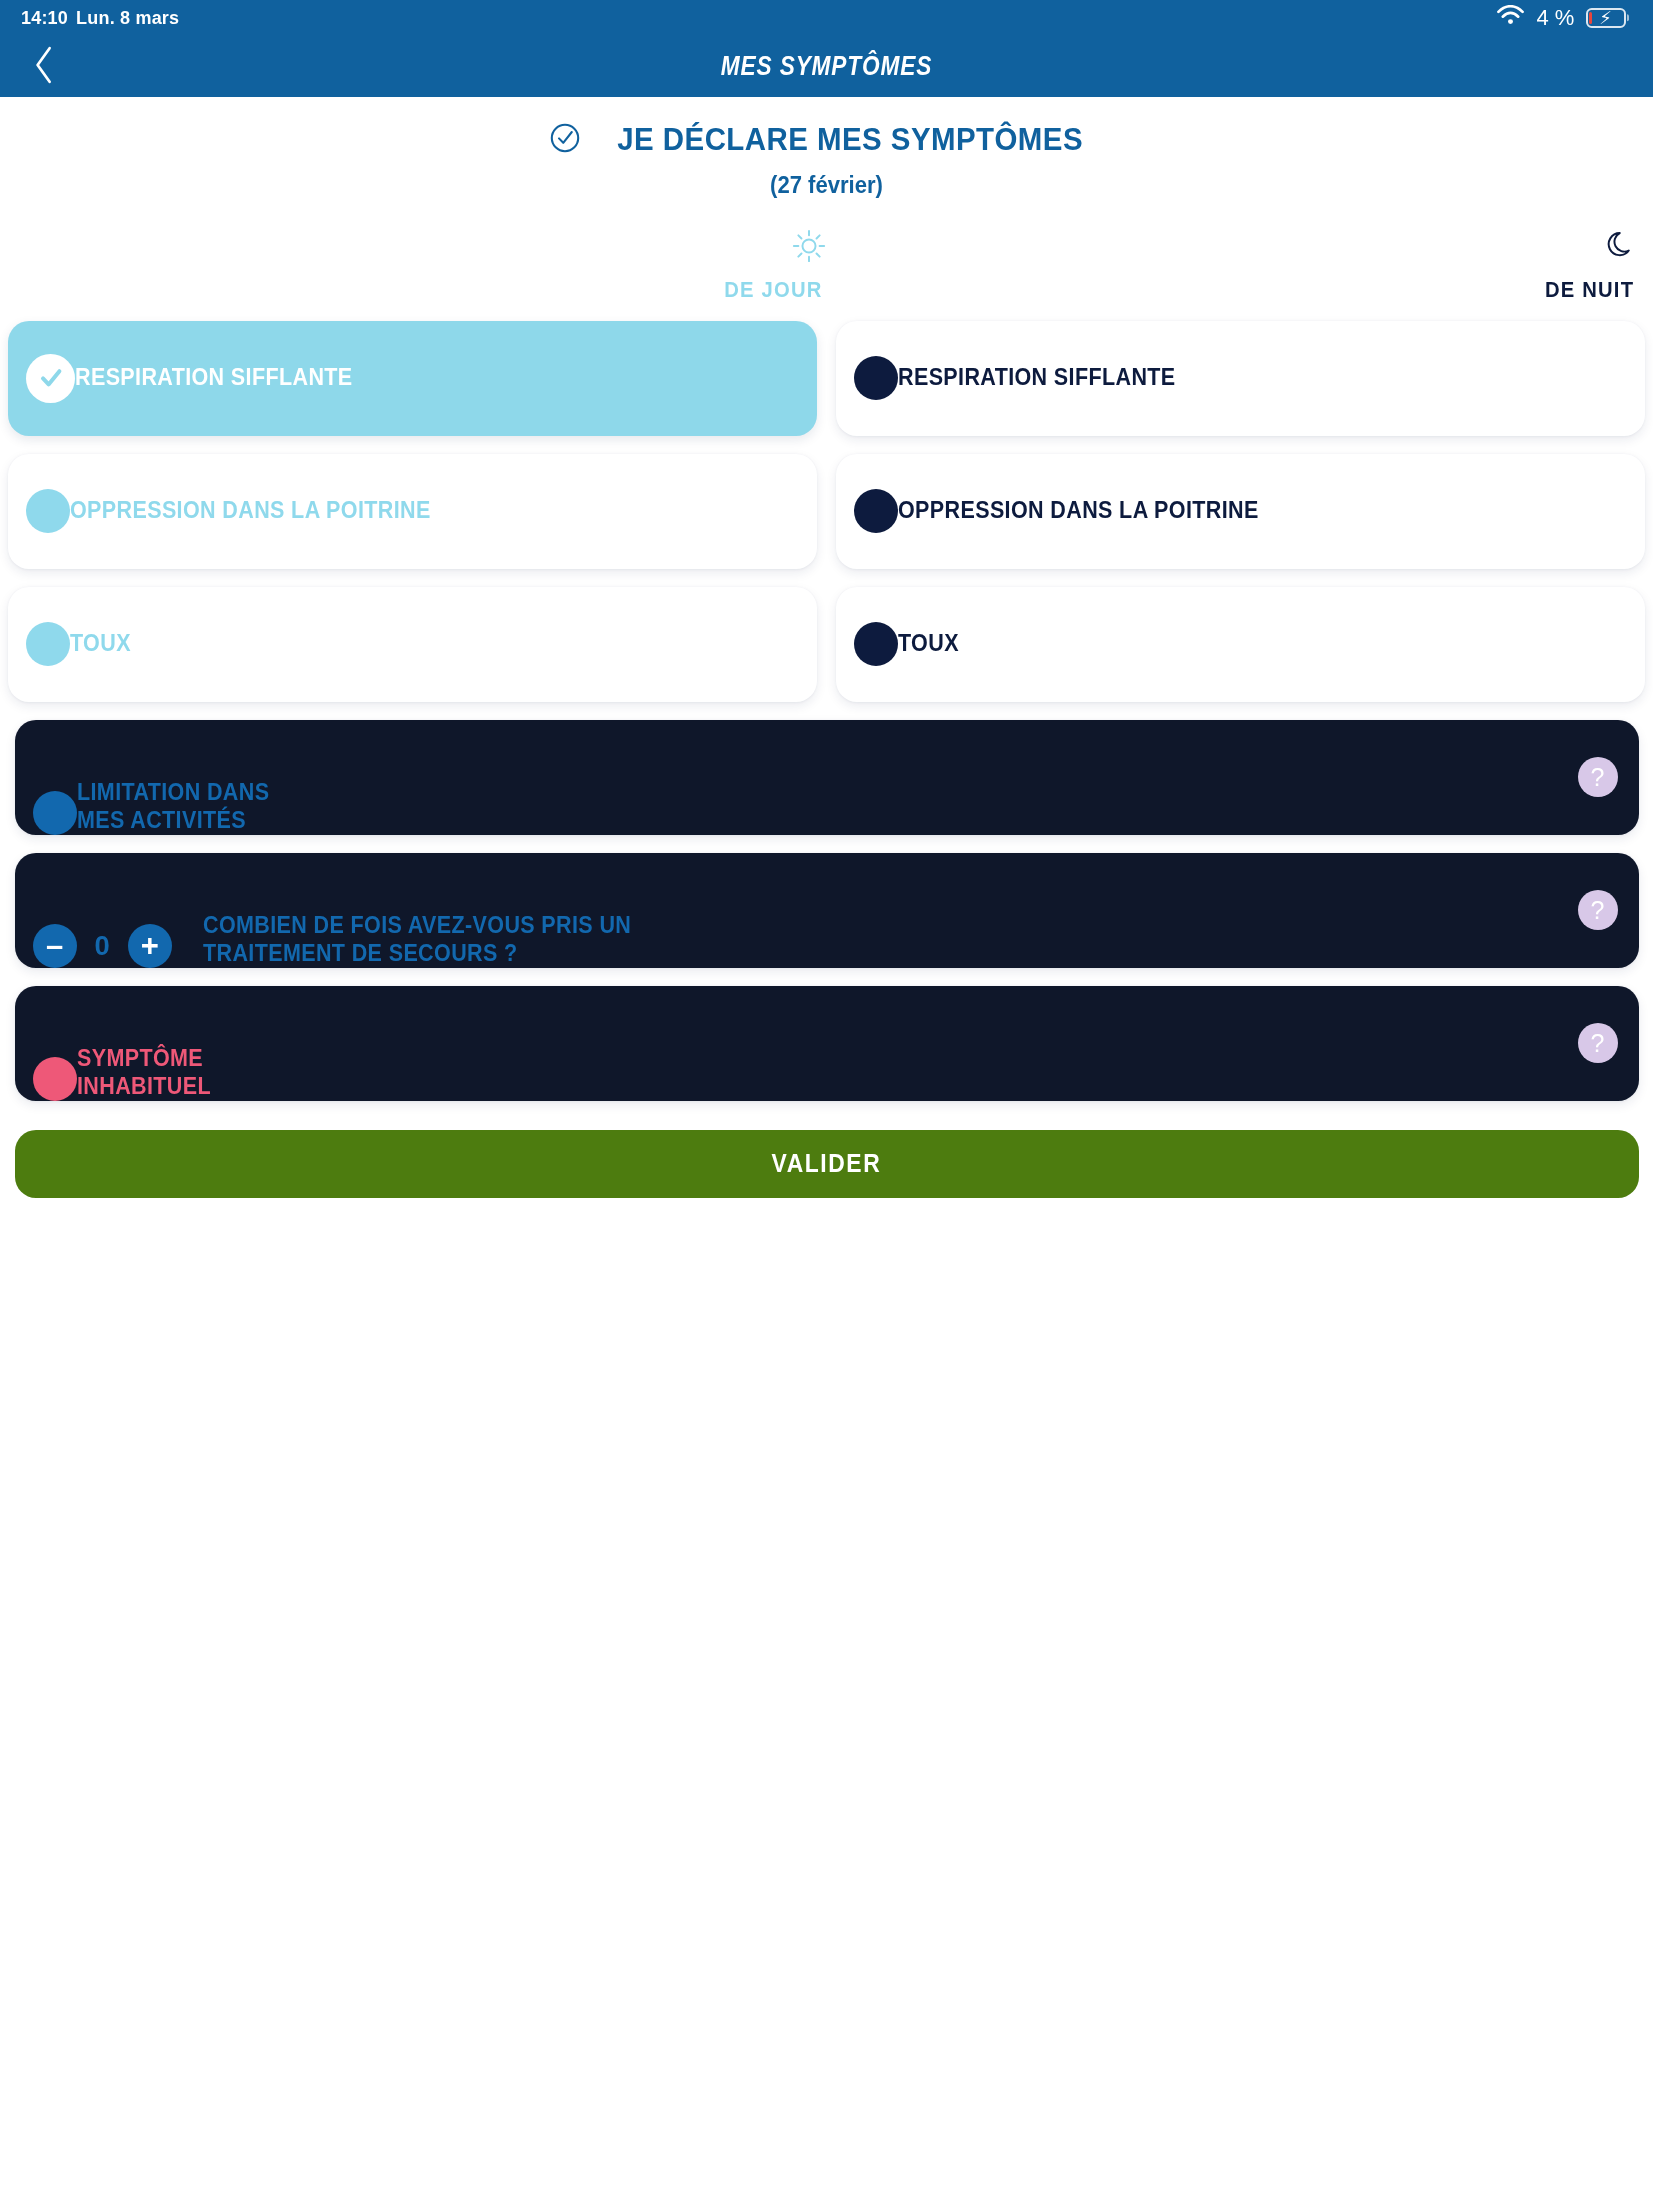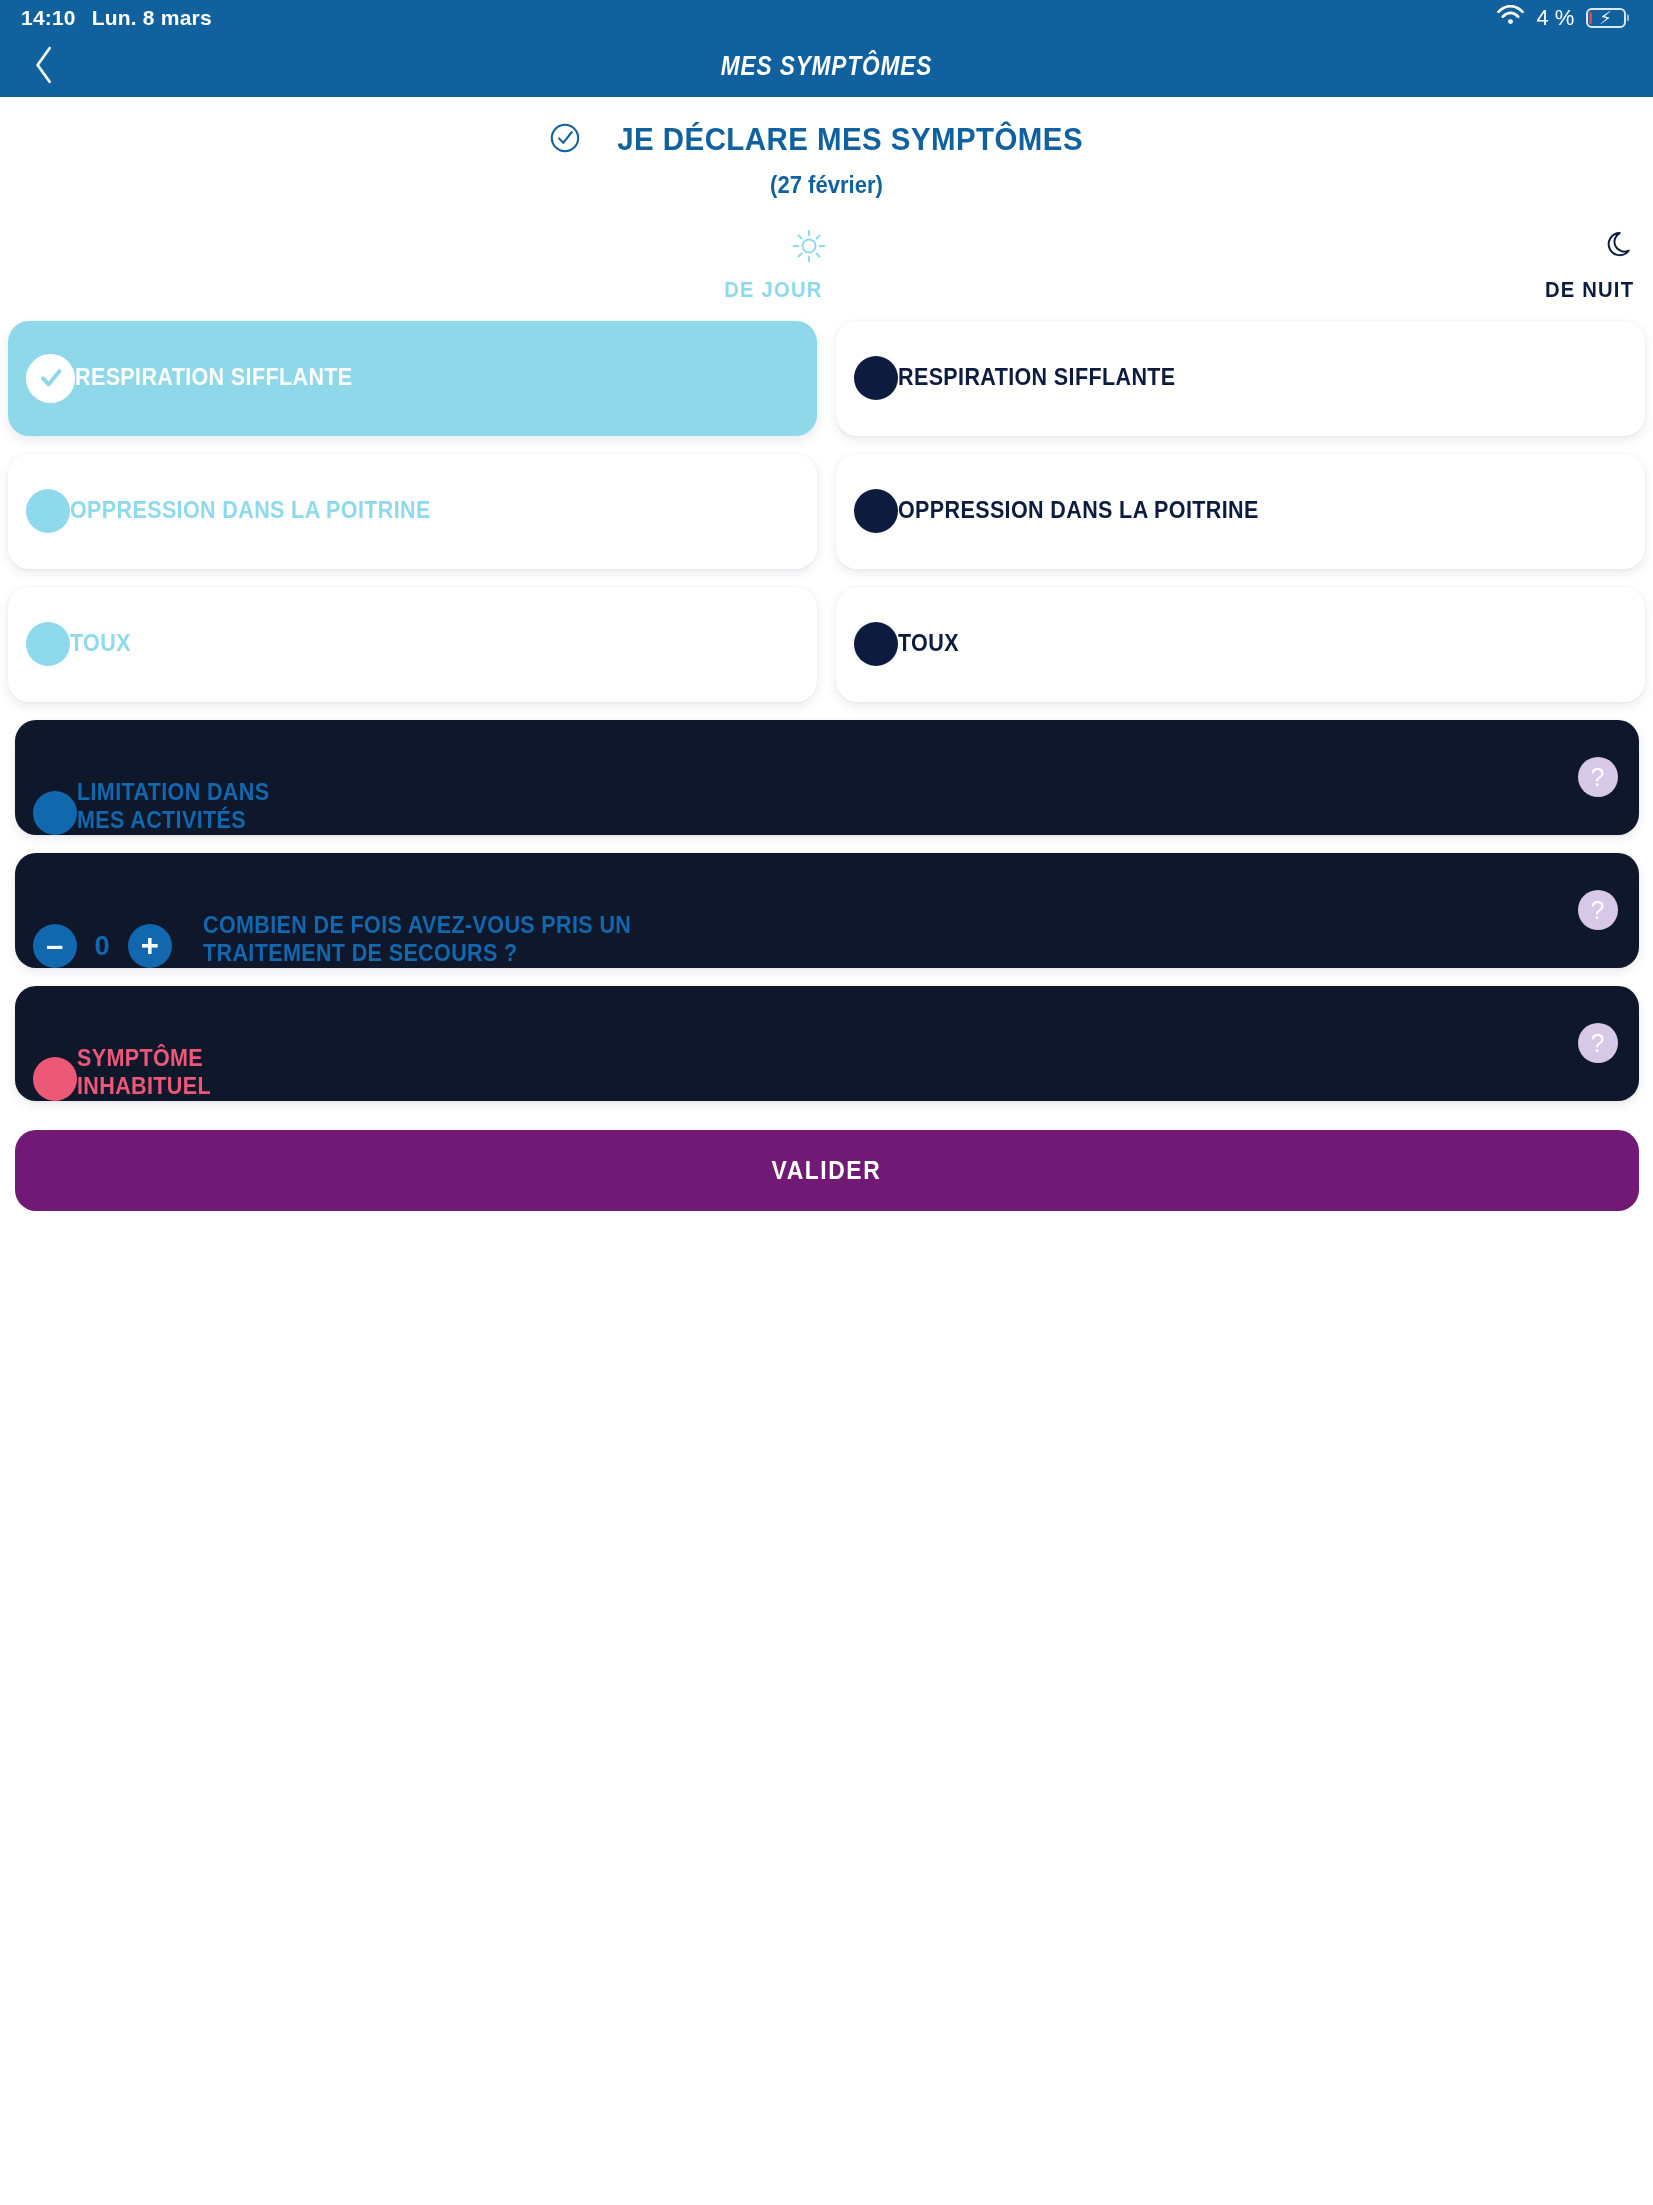--- a/index.html
+++ b/index.html
@@ -26,22 +26,22 @@
     height: 36px;
     background: #10619E;
     display: flex;
     align-items: center;
     padding: 0 27.4px 0 21px;
     color: #ffffff;
   }
   .status-left {
     display: flex;
     align-items: baseline;
-    gap: 16px;
-    font-size: 21px;
+    gap: 8px;
+    font-size: 18px;
     font-weight: 600;
     letter-spacing: 0.2px;
   }
   .status-spacer { flex: 1; }
   .status-right {
     display: flex;
     align-items: center;
     gap: 11.3px;
     font-size: 22px;
     font-weight: 500;
@@ -289,24 +289,24 @@
     font-size: 27.4px;
     font-weight: 600;
     min-width: 19.4px;
     text-align: center;
   }
 
   
   .validate-wrap { padding: 0 14.5px; margin-top: 29px; }
   .validate-btn {
     width: 100%;
-    height: 81px;
+    height: 68px;
     border: none;
     border-radius: 21px;
-    background: #701a75;
+    background: #4d7c0f;
     color: #ffffff;
     font-size: 26px;
     font-weight: 700;
     letter-spacing: 1.8px;
     cursor: pointer;
     font-family: "Liberation Sans", sans-serif;
     transform-origin: center;
   }
   .validate-btn span { display: inline-block; transform: scaleX(0.88); }
 </style>

